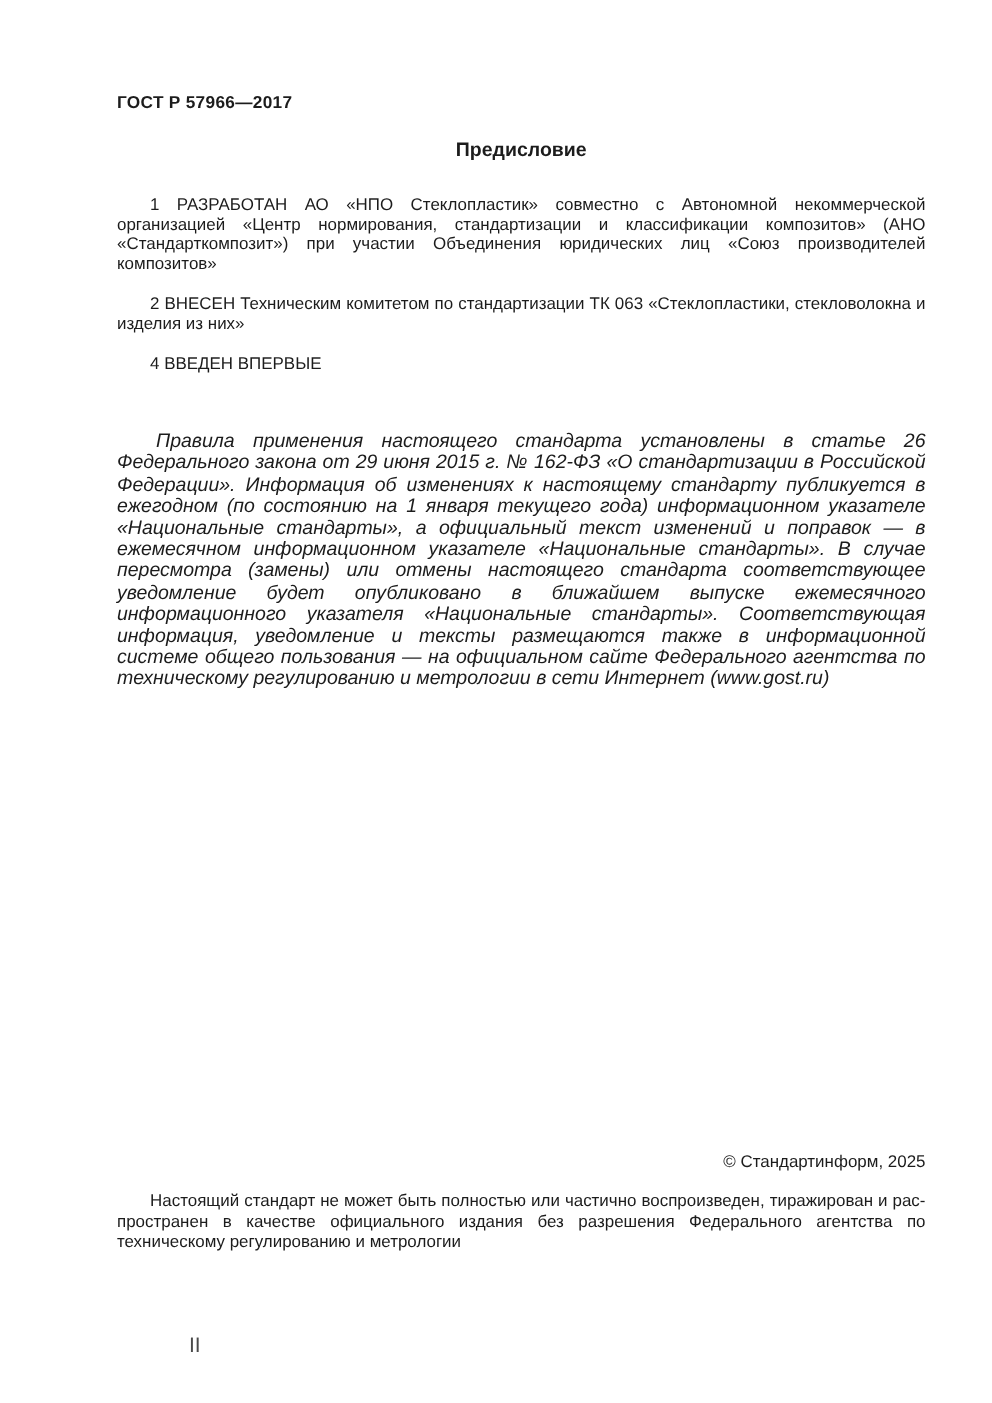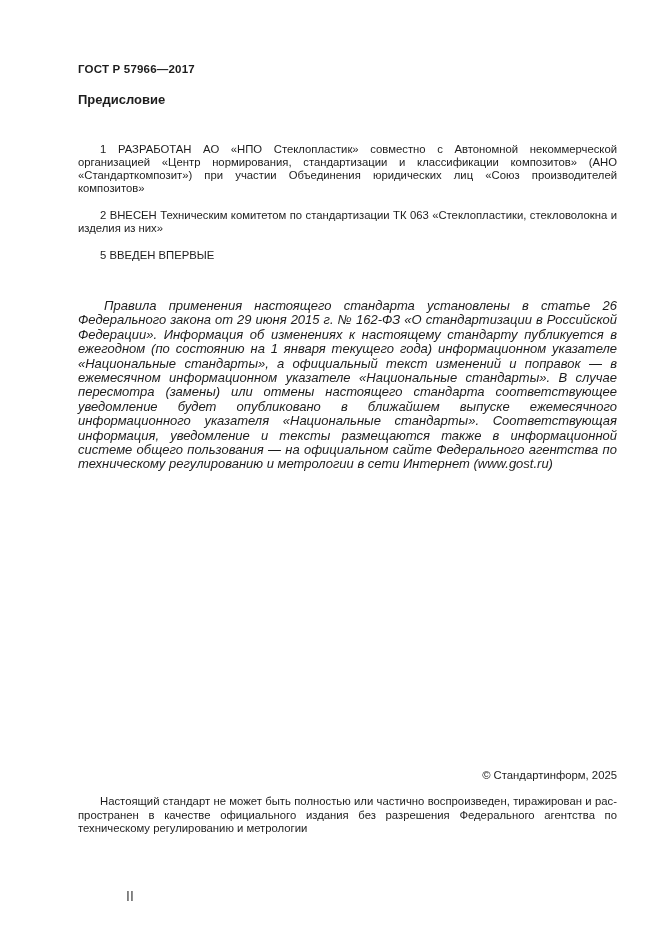--- a/index.html
+++ b/index.html
@@ -20,33 +20,33 @@
   }
   .running-head {
     font-size: 11.5px;
     font-weight: bold;
     line-height: 12px;
     letter-spacing: 0.2px;
   }
   .title {
     font-size: 13px;
     font-weight: bold;
-    text-align: left;
+    text-align: center;
     margin: 18px 0 0 0;
     line-height: 14px;
   }
   .fw-item {
     font-size: 11.3px;
     line-height: 13px;
     text-align: justify;
     text-indent: 22px;
     margin: 0;
     hyphens: manual;
   }
-  .fw-item.first { margin-top: 36px; }
+  .fw-item.first { margin-top: 24px; }
   .fw-item.next  { margin-top: 14px; }
   .legal-notice {
     font-size: 13px;
     font-style: italic;
     line-height: 14.4px;
     text-align: justify;
     text-indent: 26px;
     margin: 37px 0 0 0;
     hyphens: manual;
   }
@@ -87,21 +87,21 @@
 
   <div class="running-head">ГОСТ Р 57966—2017</div>
 
   <h1 class="title">Предисловие</h1>
 
   <p class="fw-item first">1  РАЗРАБОТАН АО «НПО Стеклопластик» совместно с Автономной некоммерческой организацией «Центр нормирования, стандартизации и классификации композитов» (АНО «Стандарткомпозит») при уча­стии Объединения юридических лиц «Союз производителей композитов»</p>
 
   <p class="fw-item next">2  ВНЕСЕН Техническим комитетом по стандартизации ТК 063 «Стеклопластики, стекловолокна и изделия из них»</p>
 
 
-  <p class="fw-item next">5  ВВЕДЕН ВПЕРВЫЕ</p>
+  <p class="fw-item next">4  ВВЕДЕН ВПЕРВЫЕ</p>
 
   <p class="legal-notice">Правила применения настоящего стандарта установлены в статье 26 Федерального закона от 29 июня 2015 г. № 162-ФЗ «О стандартизации в Российской Федерации». Информация об из­менениях к настоящему стандарту публикуется в ежегодном (по состоянию на 1 января текущего года) информационном указателе «Национальные стандарты», а официальный текст изменений и поправок — в ежемесячном информационном указателе «Национальные стандарты». В случае пересмотра (замены) или отмены настоящего стандарта соответствующее уведомление будет опубликовано в ближайшем выпуске ежемесячного информационного указателя «Национальные стандарты». Соответствующая информация, уведомление и тексты размещаются также в ин­формационной системе общего пользования — на официальном сайте Федерального агентства по техническому регулированию и метрологии в сети Интернет (www.gost.ru)</p>
 
   <div class="copyright">© Стандартинформ, 2025</div>
 
   <p class="dist-note">Настоящий стандарт не может быть полностью или частично воспроизведен, тиражирован и рас­пространен в качестве официального издания без разрешения Федерального агентства по техническо­му регулированию и метрологии</p>
 
   <div class="page-number">II</div>
 
 </div>

